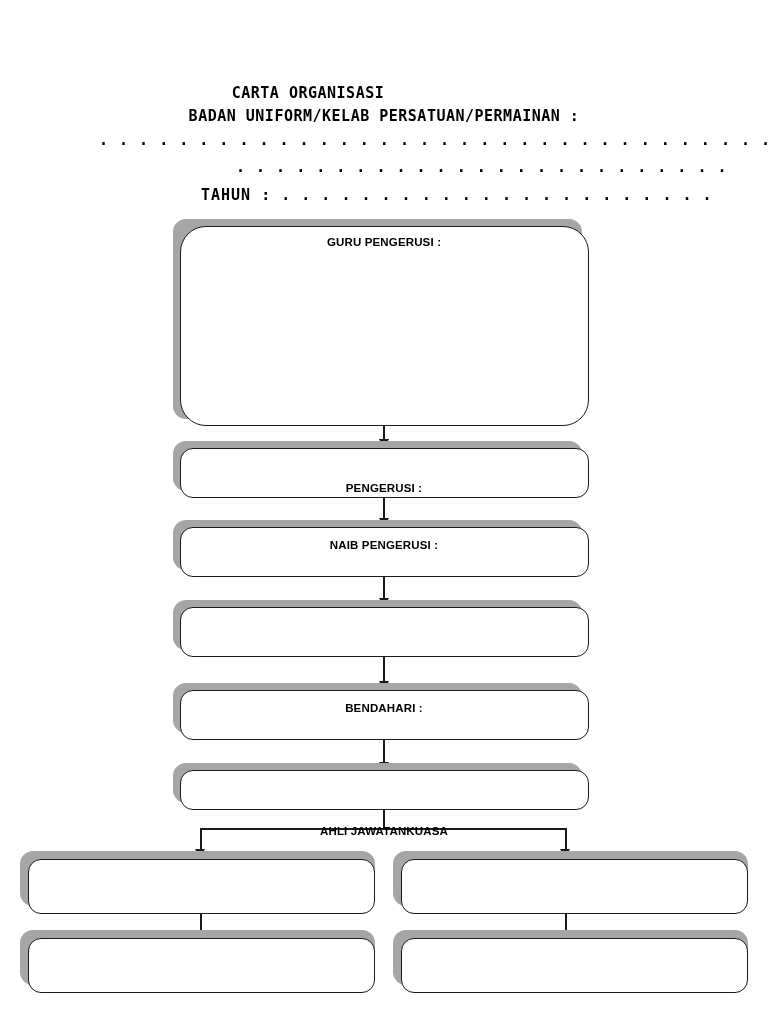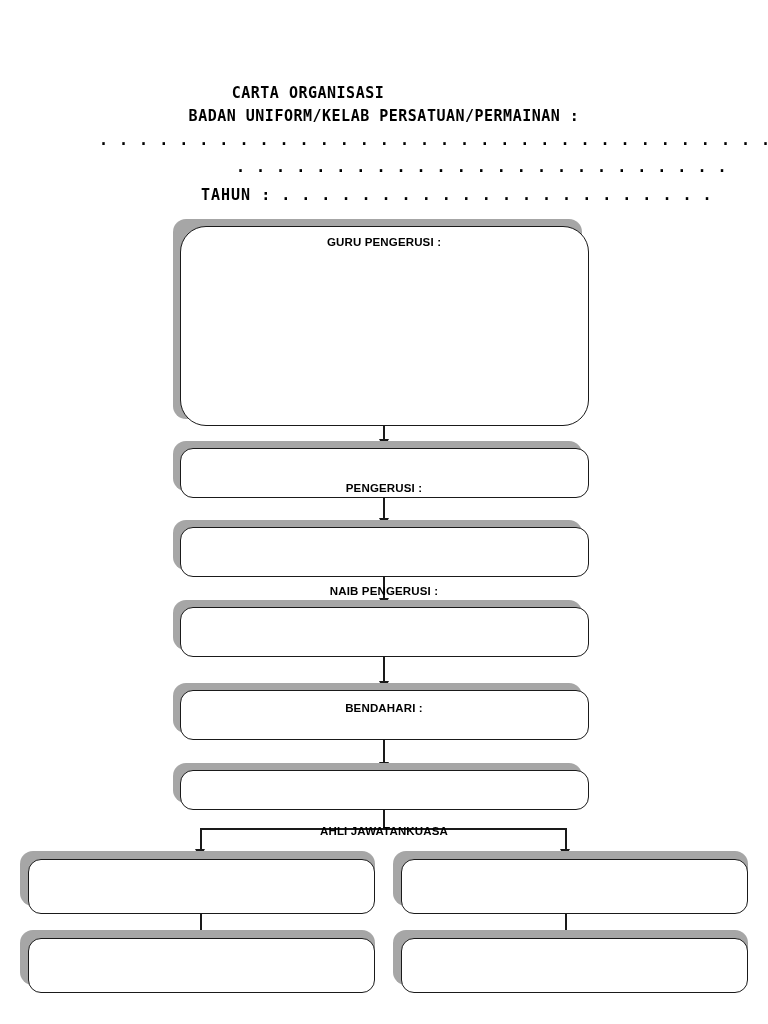--- a/index.html
+++ b/index.html
@@ -136,21 +136,21 @@
 
   <div class="node-shadow" style="left:173px; top:441px; width:409px; height:50px;"></div>
   <div class="node" style="left:180px; top:448px; width:409px; height:50px;"></div>
   <div class="node-label" style="top:460px;margin-top:22px;">PENGERUSI :</div>
 
   <div class="vline" style="left:383.2px; top:498px; height:21px;"></div>
   <div class="arrowhead" style="left:378.5px; top:518px;"></div>
 
   <div class="node-shadow" style="left:173px; top:520px; width:409px; height:50px;"></div>
   <div class="node" style="left:180px; top:527px; width:409px; height:50px;"></div>
-  <div class="node-label" style="top:539px;margin-top:46px;">NAIB PENGERUSI :</div>
+  <div class="node-label" style="top:539px;">NAIB PENGERUSI :</div>
 
   <div class="vline" style="left:383.2px; top:577px; height:24px;"></div>
   <div class="arrowhead" style="left:378.5px; top:598px;"></div>
 
   <div class="node-shadow" style="left:173px; top:600px; width:409px; height:50px;"></div>
   <div class="node" style="left:180px; top:607px; width:409px; height:50px;"></div>
 
   <div class="vline" style="left:383.2px; top:657px; height:26px;"></div>
   <div class="arrowhead" style="left:378.5px; top:681px;"></div>
 

